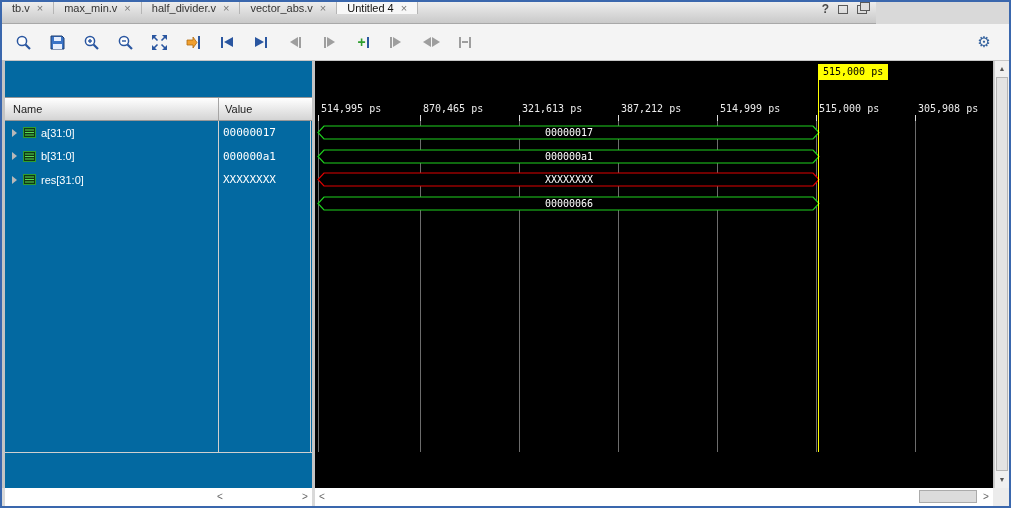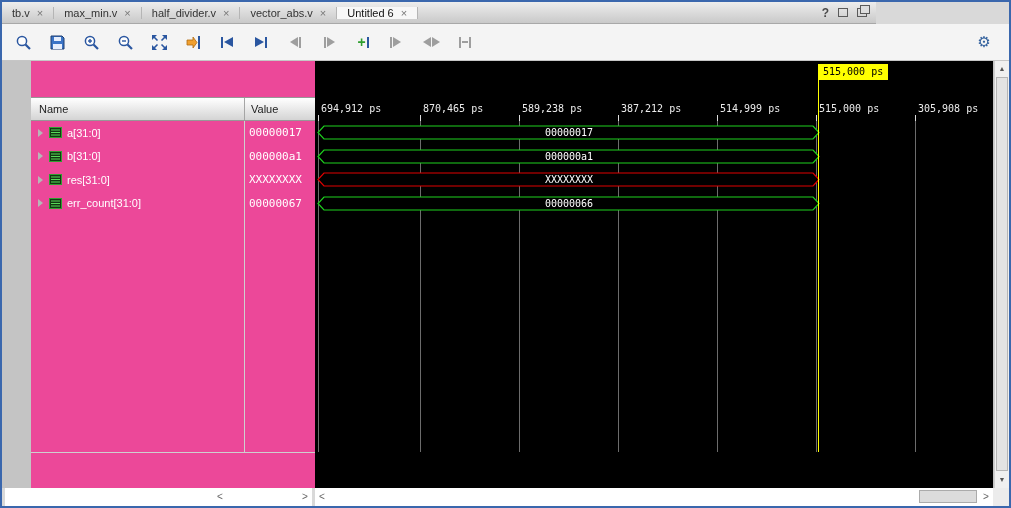--- a/index.html
+++ b/index.html
@@ -2,21 +2,21 @@
 <html><head>
 <meta charset="utf-8">
 <style>
   * { margin:0; padding:0; box-sizing:border-box; }
   html,body { width:1011px; height:508px; font-family:"Liberation Sans", sans-serif; background:#fff; }
   .window { position:relative; width:1011px; height:508px; border:2px solid #3a67ad; background:#d9d9d9; overflow:hidden; }
 
   
   .tabbar { position:absolute; left:0; top:0; width:874px; height:22px;
             background:linear-gradient(#ededed,#c9c9c9); border-bottom:1px solid #a8a8a8;
-            display:flex; align-items:center; }
+            display:flex; align-items:flex-start; }
   .tab { display:flex; align-items:center; gap:7px; padding:0 10px; font-size:11px; color:#333;
          border-right:1px solid #b5b5b5; white-space:nowrap; }
   .tab.active { background:#f7f7f7; color:#111; }
   .tab .close { color:#777; font-size:11px; }
   .tabbar-right { margin-left:auto; display:flex; align-items:center; gap:9px; padding-right:9px; }
   .help { font-size:12px; font-weight:bold; color:#4a4a4a; }
   .winicon { width:10px; height:9px; border:1.5px solid #5a5a5a; display:inline-block; }
   .winicon.restore { position:relative; }
   .winicon.restore::after { content:""; position:absolute; left:2px; top:-4px; width:8px; height:7px; border:1.5px solid #5a5a5a; background:#ddd; }
 
@@ -36,21 +36,21 @@
   .tl-g { border-top:5px solid transparent; border-bottom:5px solid transparent; border-right:8px solid #9e9e9e; }
   .tr-g { border-top:5px solid transparent; border-bottom:5px solid transparent; border-left:8px solid #9e9e9e; }
   .plus { color:#2f9e2f; font-weight:bold; font-size:14px; line-height:11px; }
   .gear { font-size:15px; color:#34629e; }
   .tbtn.right { position:absolute; right:8px; }
 
   
   .main { position:absolute; left:0; top:59px; width:1007px; height:427px; background:#c4c4c4; }
 
   
-  .names { position:absolute; left:3px; top:0; width:307px; height:427px; background:#ec4899;margin-left:26px; }
+  .names { position:absolute; left:3px; top:0; width:307px; height:427px; background:#0369a1; }
   .names-header { position:absolute; left:0; top:36px; width:100%; height:24px;
                   background:linear-gradient(#ffffff,#d4d4d4); border-top:1px solid #979797; border-bottom:1px solid #979797;
                   font-size:11px; color:#222; }
   .names-header .nh { position:absolute; left:8px; top:5px; }
   .names-header .vh { position:absolute; left:220px; top:5px; }
   .hdr-div { position:absolute; left:213px; top:0; width:1px; height:100%; background:#a5a5a5; }
   .col-line { position:absolute; top:60px; width:1px; height:331px; background:#cfcfcf; }
   .row-endline { position:absolute; left:0; top:391px; width:100%; height:1px; background:#cfcfcf; }
   .srow { position:absolute; left:0; width:100%; height:23.5px; display:flex; align-items:center; color:#fff; font-size:11px; }
   .chev { width:0; height:0; border-top:4px solid transparent; border-bottom:4px solid transparent;
@@ -102,21 +102,21 @@
     </div>
     <div class="tab">
       <span>half_divider.v</span>
       <span class="close">×</span>
     </div>
     <div class="tab">
       <span>vector_abs.v</span>
       <span class="close">×</span>
     </div>
     <div class="tab active">
-      <span>Untitled 6</span>
+      <span>Untitled 4</span>
       <span class="close">×</span>
     </div>
     <div class="tabbar-right">
       <span class="help">?</span>
       <span class="winicon"></span>
       <span class="winicon restore"></span>
     </div>
   </div>
 
   <div class="toolbar">
@@ -258,52 +258,43 @@
       </div>
       <div class="srow" style="top:107px">
         <span class="chev"></span>
         <svg class="sicon" width="13" height="11">
             <rect x="0.5" y="0.5" width="12" height="10" fill="#123812" stroke="#2f9e2f"></rect>
             <path d="M2 3 h9 M2 5.5 h9 M2 8 h9" stroke="#57d957" stroke-width="1"></path>
           </svg>
         <span class="sname">res[31:0]</span>
         <span class="sval">XXXXXXXX</span>
       </div>
-      <div class="srow" style="top:130.5px">
-        <span class="chev"></span>
-        <svg class="sicon" width="13" height="11">
-            <rect x="0.5" y="0.5" width="12" height="10" fill="#123812" stroke="#2f9e2f"></rect>
-            <path d="M2 3 h9 M2 5.5 h9 M2 8 h9" stroke="#57d957" stroke-width="1"></path>
-          </svg>
-        <span class="sname">err_count[31:0]</span>
-        <span class="sval">00000067</span>
-      </div>
     </div>
 
     <div class="wave">
 
       <div class="gridline" style="left:3px"></div>
       <div class="gridline" style="left:105px"></div>
       <div class="gridline" style="left:204px"></div>
       <div class="gridline" style="left:303px"></div>
       <div class="gridline" style="left:402px"></div>
       <div class="gridline" style="left:501px"></div>
       <div class="gridline" style="left:600px"></div>
 
       <div class="tick-mark" style="left:3px"></div>
       <div class="tick-mark" style="left:105px"></div>
       <div class="tick-mark" style="left:204px"></div>
       <div class="tick-mark" style="left:303px"></div>
       <div class="tick-mark" style="left:402px"></div>
       <div class="tick-mark" style="left:501px"></div>
       <div class="tick-mark" style="left:600px"></div>
 
-      <span class="tick-label" style="left:6px">694,912 ps</span>
+      <span class="tick-label" style="left:6px">514,995 ps</span>
       <span class="tick-label" style="left:108px">870,465 ps</span>
-      <span class="tick-label" style="left:207px">589,238 ps</span>
+      <span class="tick-label" style="left:207px">321,613 ps</span>
       <span class="tick-label" style="left:306px">387,212 ps</span>
       <span class="tick-label" style="left:405px">514,999 ps</span>
       <span class="tick-label" style="left:504px">515,000 ps</span>
       <span class="tick-label" style="left:603px">305,908 ps</span>
 
       <svg class="bus" style="top:64px">
         <polygon points="7,1 496,1 502,7.5 496,14 7,14 1,7.5" fill="#000" stroke-width="1.2" stroke="#1ed21e"></polygon>
         <text x="252" y="11">00000017</text>
       </svg>
       <svg class="bus" style="top:88px">

